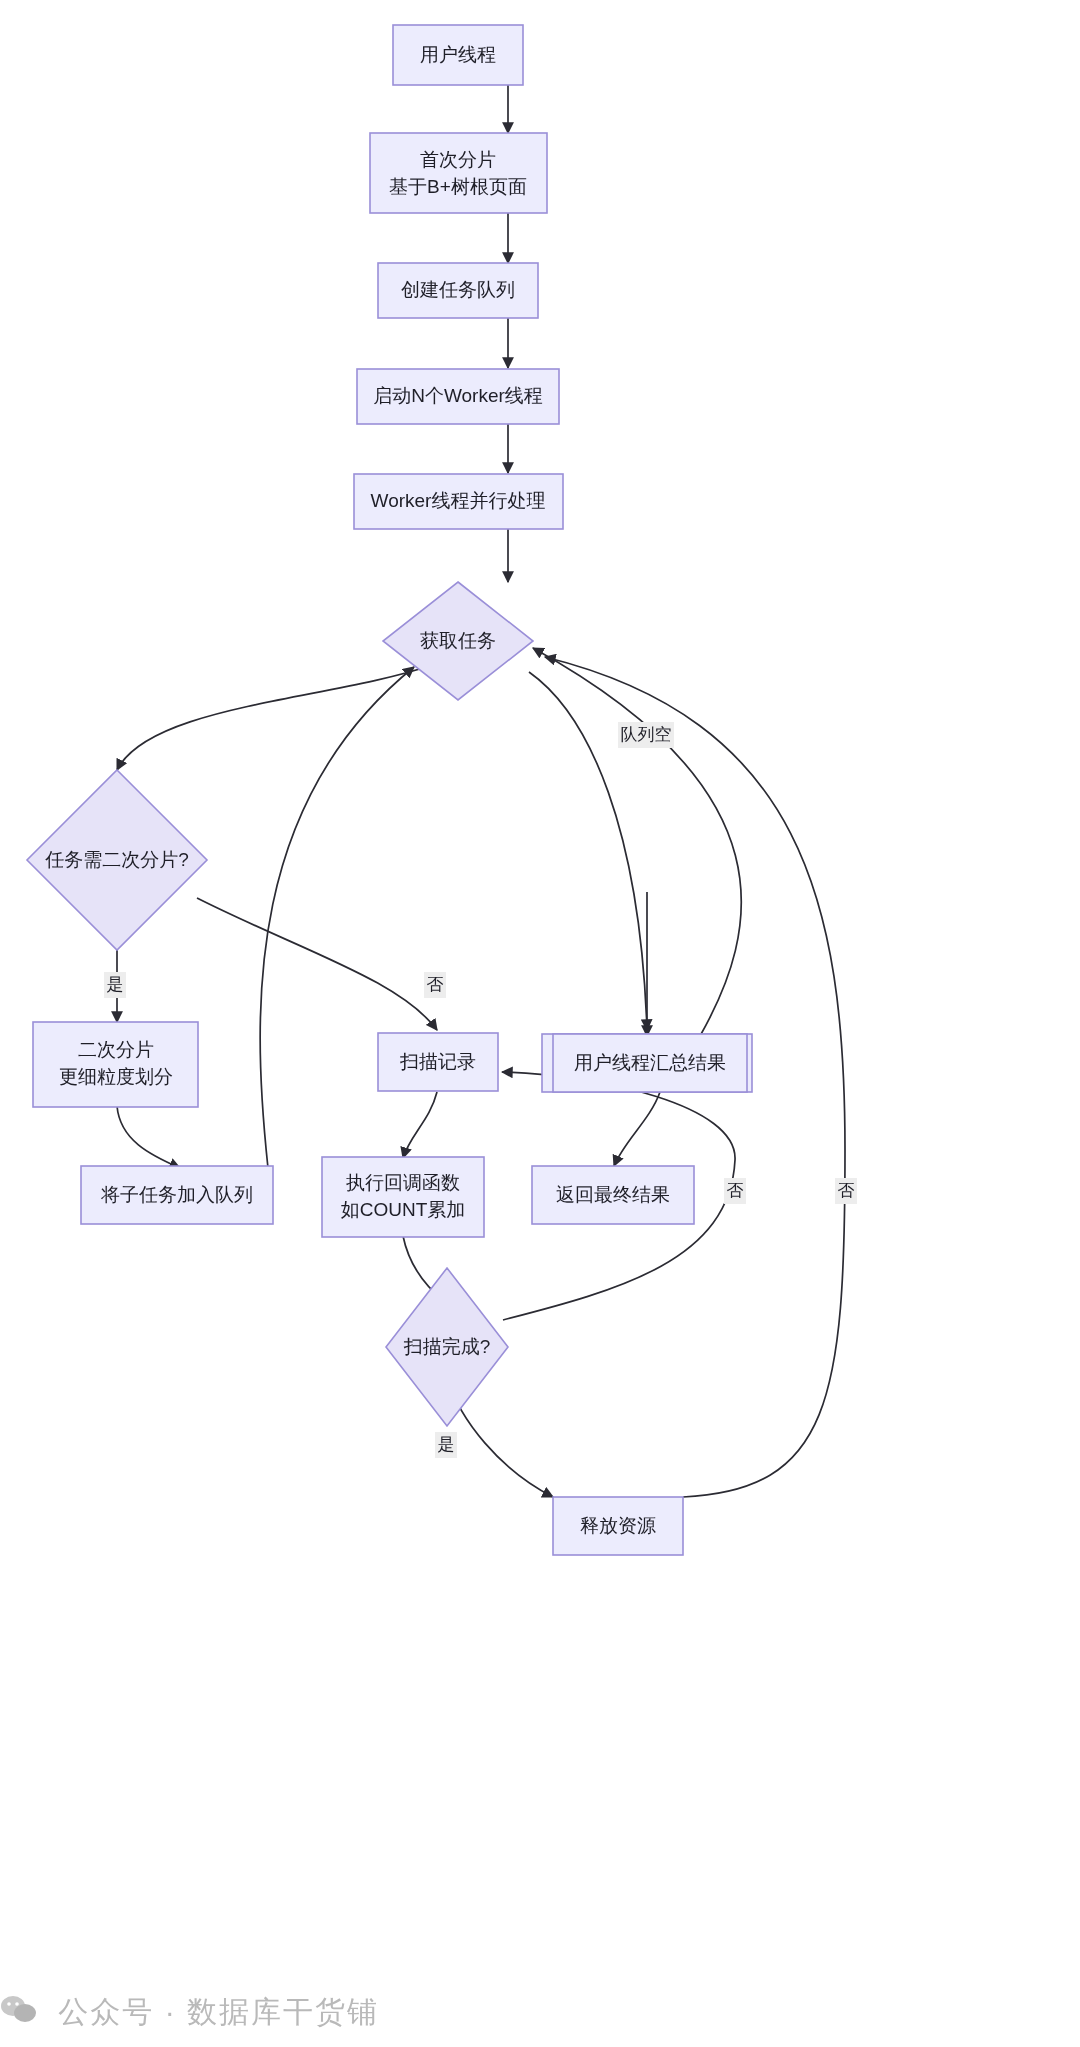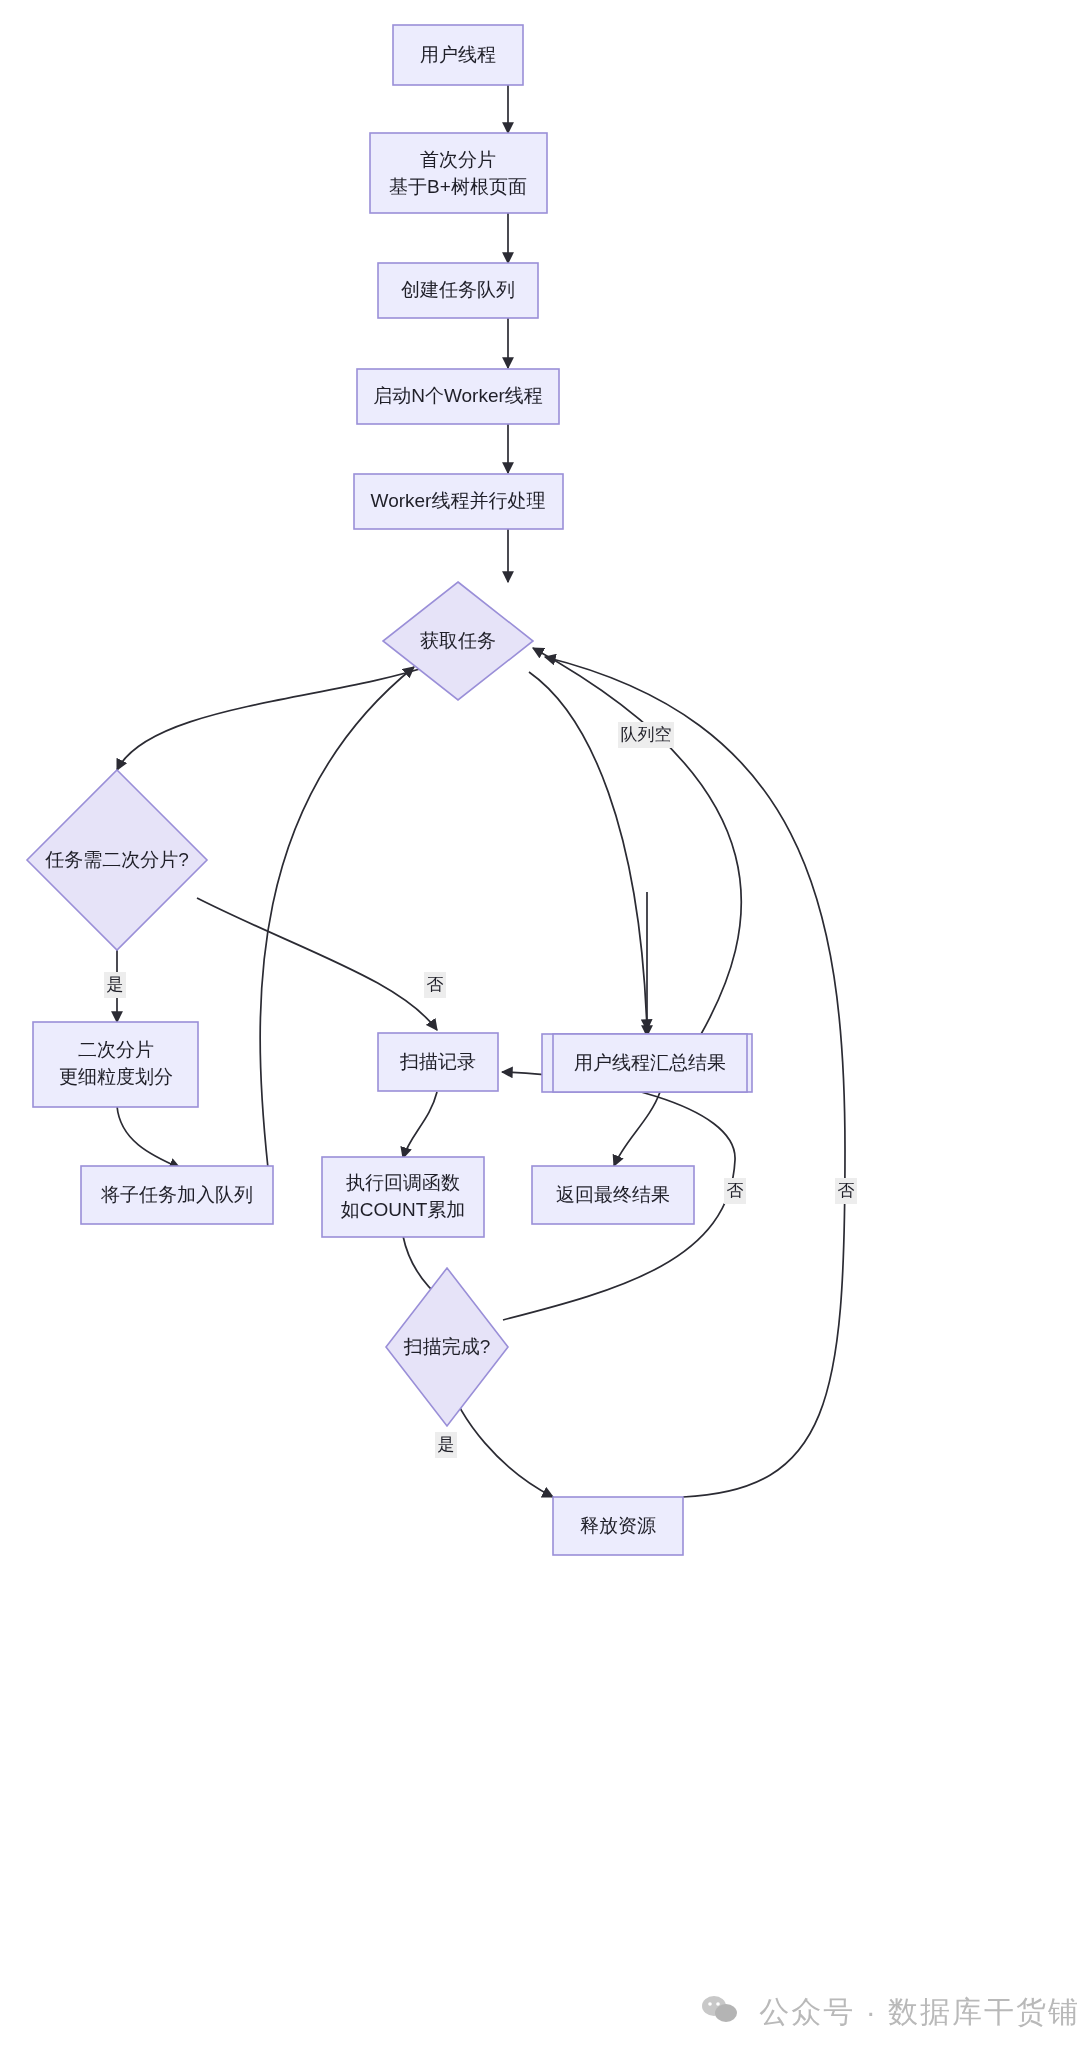--- a/index.html
+++ b/index.html
@@ -54,21 +54,21 @@
     font-size: 17px;
     fill: #1f1f28;
     text-anchor: middle;
     dominant-baseline: middle;
   }
   .watermark {
     position: absolute;
     left: 0;
     bottom: 14px;
     width: 1080px;
-    text-align: right;
+    text-align: left;
     color: #b9b9b9;
     font-size: 30px;
     letter-spacing: 2px;
     font-family: "Liberation Sans", "DejaVu Sans", sans-serif;
     white-space: nowrap;
     pointer-events: none;
   }
   .watermark .wm-icon {
     display: inline-block;
     vertical-align: middle;

